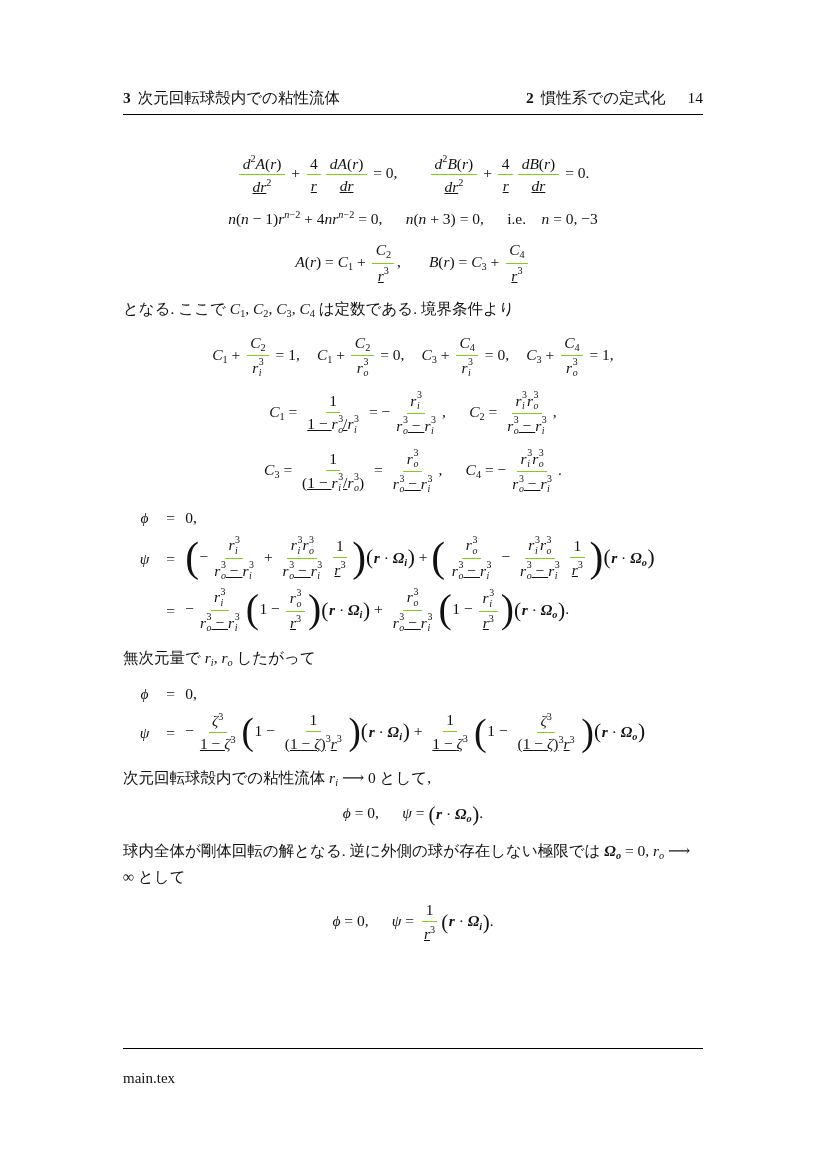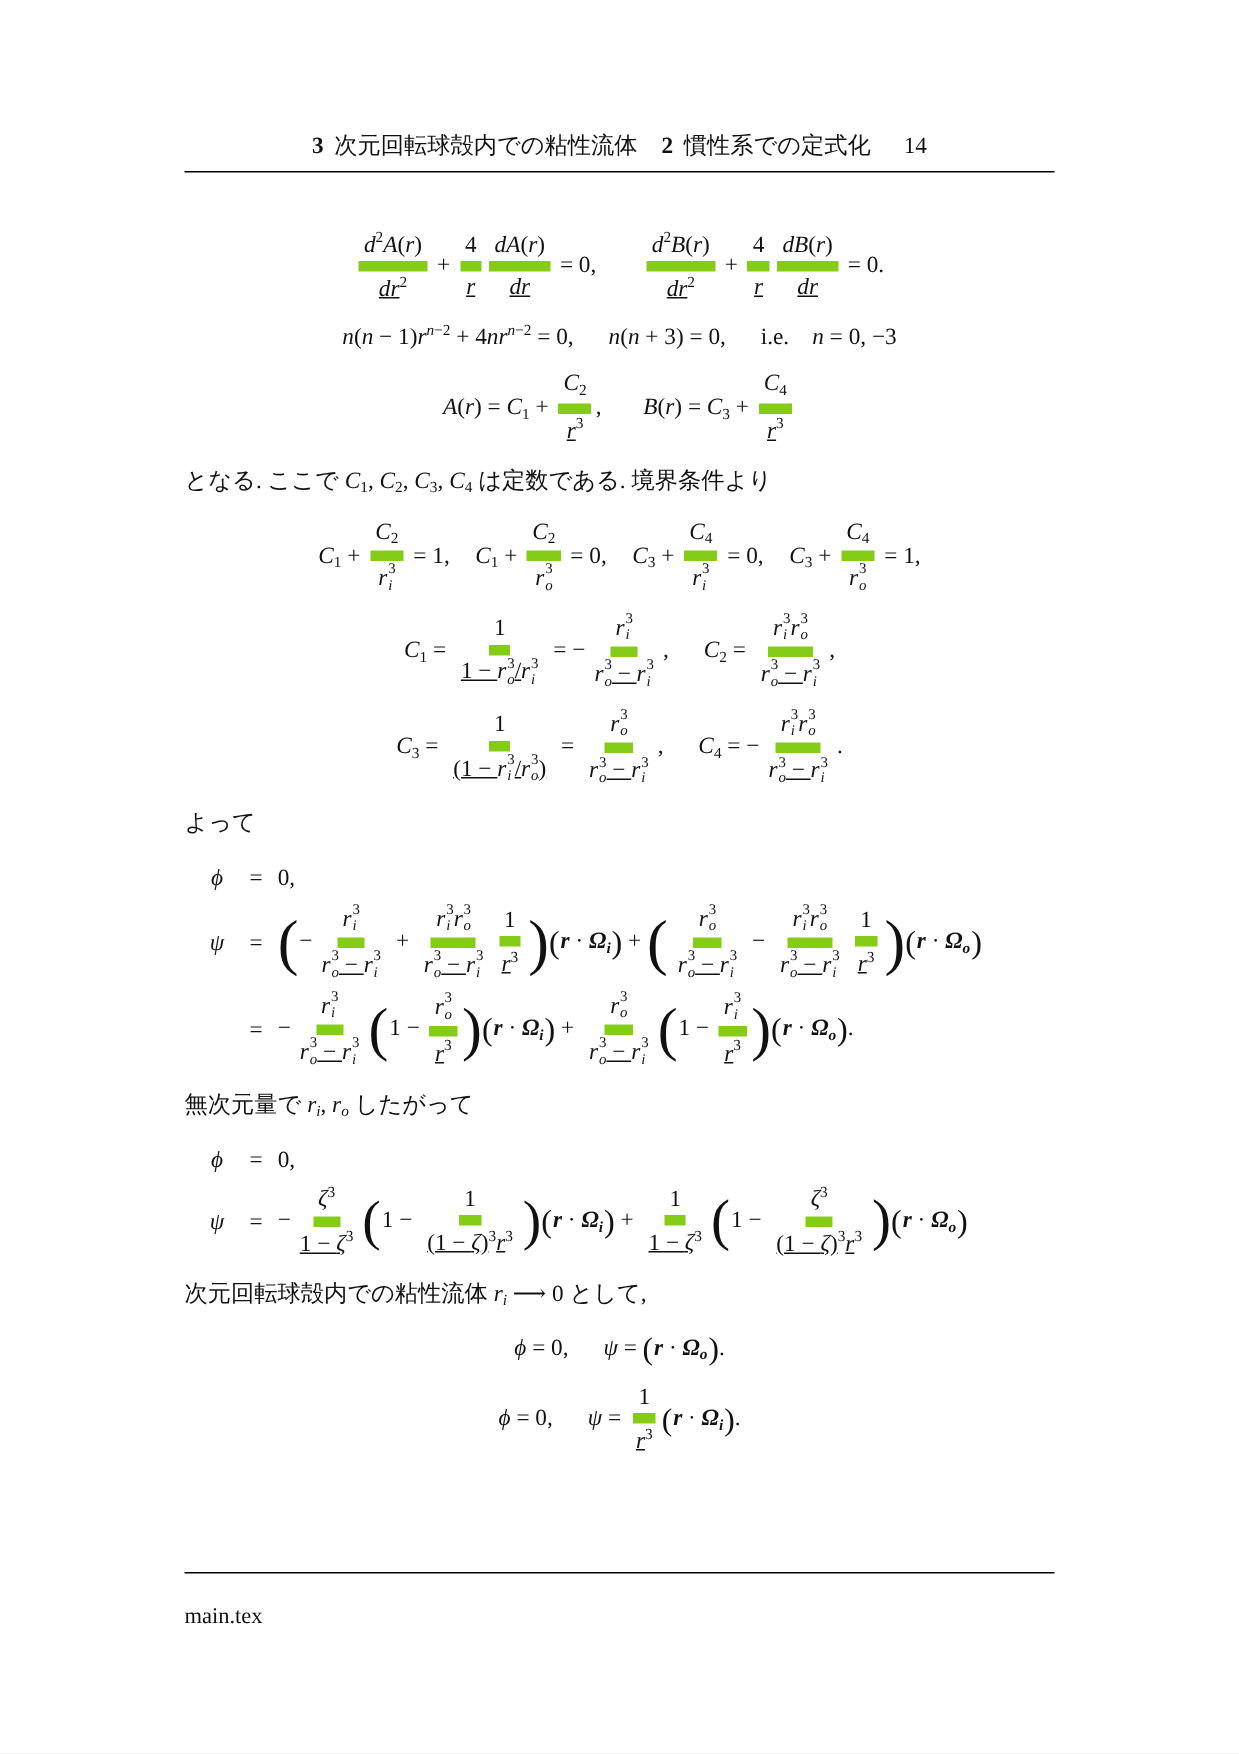--- a/index.html
+++ b/index.html
@@ -4,21 +4,21 @@
 <style>
   html,body{margin:0;padding:0;background:#e8e8e8;}
   .page{
     position:relative;width:826px;height:1169px;background:#ffffff;
     overflow:hidden;color:#111;
     font-family:"Liberation Serif","DejaVu Serif",serif;
     font-size:15.5px;line-height:1.5;
   }
   .inner{position:absolute;left:123px;width:580px;top:86px;}
   
-  .hdr{display:flex;justify-content:center;align-items:baseline;
+  .hdr{display:flex;justify-content:space-between;align-items:baseline;
        border-bottom:1px solid #000;padding-bottom:5px;gap:16px;}
   .hnum{font-weight:bold;font-family:"Liberation Serif","DejaVu Serif",serif;}
   .htitle{font-family:"Liberation Sans","DejaVu Sans",sans-serif;margin-left:7px;}
   .hright{display:flex;align-items:baseline;}
   .hpage{margin-left:22px;font-weight:normal;}
   
   .docbody{display:block;margin-top:38px;}
   .para{margin:10px 0;line-height:1.7;}
   .disp{margin:11px 0;text-align:center;line-height:1.45;}
   .earr{margin:11px 0 11px 10px;}
@@ -30,21 +30,21 @@
   .mr{font-style:normal;}
   .mi{font-style:italic;}
   .mbi{font-style:italic;font-weight:bold;}
   .msup{display:inline-block;font-size:0.66em;vertical-align:0.62em;}
   .msub{display:inline-block;font-size:0.66em;vertical-align:-0.3em;}
   .mscr{display:inline-flex;align-items:center;}
   .mstack{display:inline-flex;flex-direction:column;align-items:flex-start;
           font-size:0.64em;line-height:1.1;margin-left:0.06em;}
   .mfrac{display:inline-flex;flex-direction:column;align-items:center;
          vertical-align:middle;margin:0 0.17em;text-align:center;}
-  .mnum{display:block;line-height:1.2;padding:0 0.22em 0.08em;border-bottom:7px solid #84cc16;}
+  .mnum{display:block;line-height:1.2;padding:0 0.22em 0.08em;border-bottom:1px solid #84cc16;}
   .mden{display:block;line-height:1.2;padding:0.08em 0.22em 0;text-decoration:underline;}
   .mparen{display:inline-flex;align-items:center;vertical-align:middle;}
   .pglyph{line-height:1;}
   .pcontent{display:inline-block;padding:0 0.04em;}
   .msp{display:inline-block;}
   
   .ftr{position:absolute;left:123px;width:580px;top:1048px;
        border-top:1px solid #000;padding-top:18px;
        display:flex;justify-content:space-between;font-size:15px;}
 </style>
@@ -252,21 +252,20 @@
                       <span class="mst-sub"><span class="mi">o</span></span>
                     </span>
                   </span><span class="mr"> − </span><span class="mscr">
                     <span class="mi">r</span>
                     <span class="mstack">
                       <span class="mst-sup"><span class="mr">3</span></span>
                       <span class="mst-sub"><span class="mi">i</span></span>
                     </span>
                   </span></span></span>
             </span><span class="mr">.</span></span></div>
-        <div class="para"><span class="mrow"><span class="mr">よって</span></span></div>
         <div class="earr">
           <div class="erow">
             <span class="elhs"><span class="mrow"><span class="mi">ϕ</span></span></span>
             <span class="erel">=</span>
             <span class="erhs"><span class="mrow"><span class="mr">0,</span></span></span>
           </div>
           <div class="erow">
             <span class="elhs"><span class="mrow"><span class="mi">ψ</span></span></span>
             <span class="erel">=</span>
             <span class="erhs"><span class="mrow"><span class="mparen">
@@ -511,20 +510,21 @@
                   <span class="pglyph" style="font-size: 21.4775px;">)</span>
                 </span></span></span>
           </div>
         </div>
         <div class="para"><span class="mrow"><span class="mr">次元回転球殻内での粘性流体 </span><span class="mi">r</span><span class="msub"><span class="mi">i</span></span><span class="mr"> ⟶ 0 として,</span></span></div>
         <div class="disp"><span class="mrow"><span class="mi">ϕ</span><span class="mr"> = 0,</span><span class="msp" style="width: 1.5em;"></span><span class="mi">ψ</span><span class="mr"> = </span><span class="mparen">
               <span class="pglyph" style="font-size: 21.0237px;">(</span>
               <span class="pcontent"><span class="mrow"><span class="mbi">r</span><span class="mr"> · </span><span class="mbi">Ω</span><span class="msub"><span class="mbi">o</span></span></span></span>
               <span class="pglyph" style="font-size: 21.0237px;">)</span>
             </span><span class="mr">.</span></span></div>
+        <div class="para"><span class="mrow"><span class="mr">球内全体が剛体回転の解となる. 逆に外側の球が存在しない極限では </span><span class="mbi">Ω</span><span class="msub"><span class="mbi">o</span></span><span class="mr"> = 0, </span><span class="mi">r</span><span class="msub"><span class="mi">o</span></span><span class="mr"> ⟶ ∞ として</span></span></div>
         <div class="disp"><span class="mrow"><span class="mi">ϕ</span><span class="mr"> = 0,</span><span class="msp" style="width: 1.5em;"></span><span class="mi">ψ</span><span class="mr"> = </span><span class="mfrac">
               <span class="mnum"><span class="mrow"><span class="mr">1</span></span></span>
               <span class="mden"><span class="mrow"><span class="mi">r</span><span class="msup"><span class="mr">3</span></span></span></span>
             </span><span class="mparen">
               <span class="pglyph" style="font-size: 21.0237px;">(</span>
               <span class="pcontent"><span class="mrow"><span class="mbi">r</span><span class="mr"> · </span><span class="mbi">Ω</span><span class="msub"><span class="mbi">i</span></span></span></span>
               <span class="pglyph" style="font-size: 21.0237px;">)</span>
             </span><span class="mr">.</span></span></div>
       </main>
 

